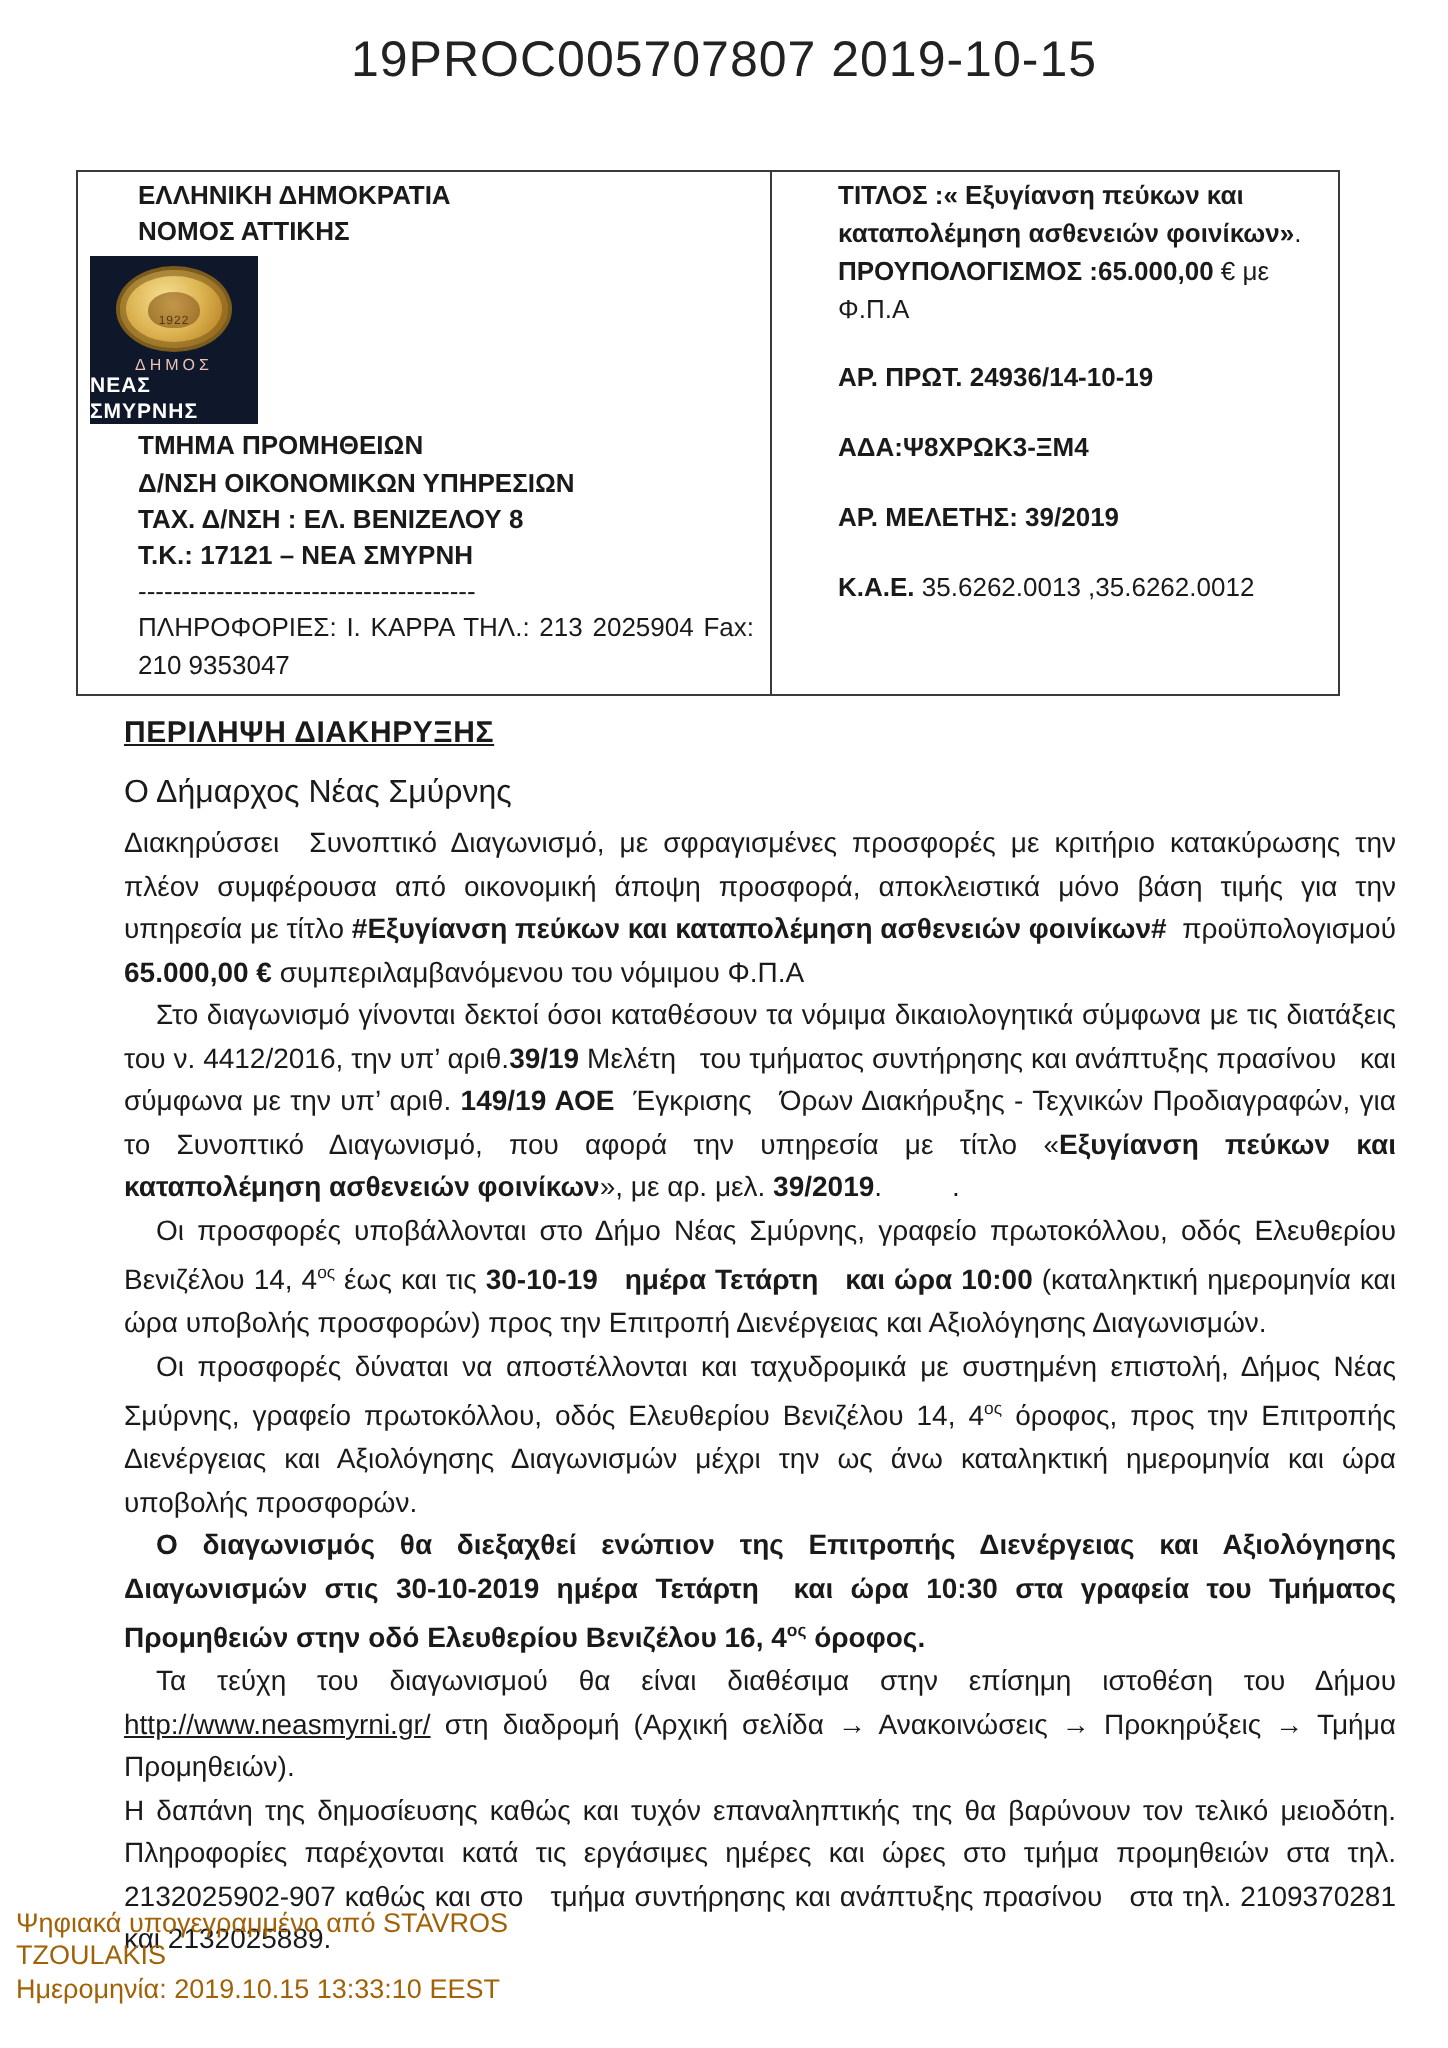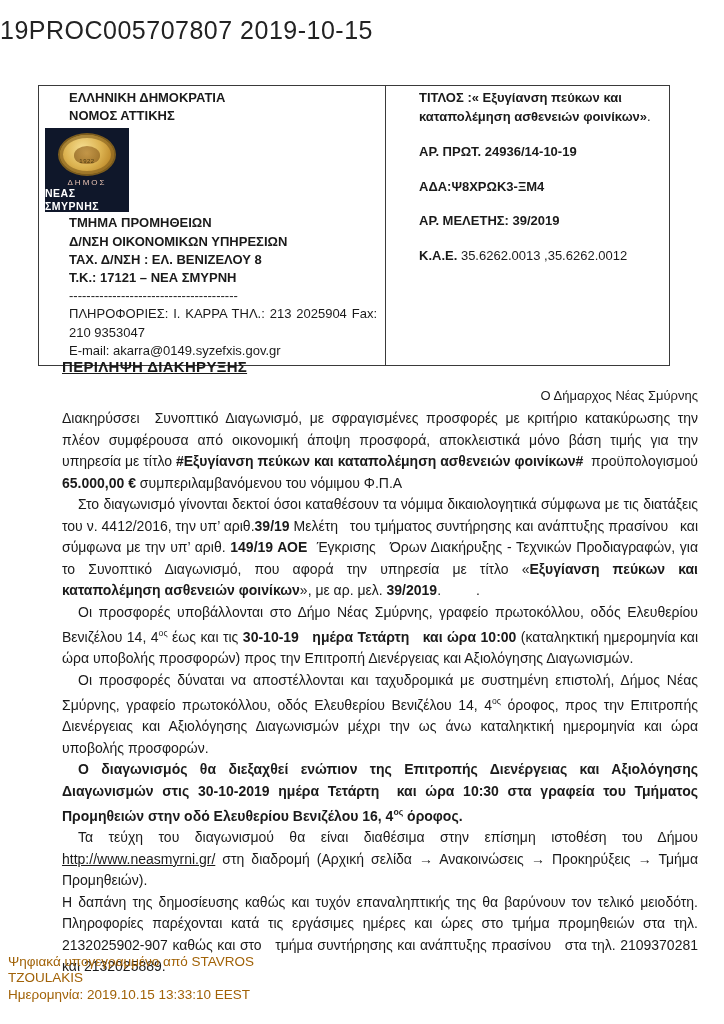--- a/index.html
+++ b/index.html
@@ -5,21 +5,21 @@
   html,body{margin:0;padding:0;}
   body{
     width:724px;height:1024px;background:#ffffff;position:relative;
     font-family:"Liberation Sans", sans-serif;color:#1a1a1a;overflow:hidden;
   }
   .b{font-weight:bold;}
   .u{text-decoration:underline;}
   .sup{vertical-align:super;font-size:62%;}
   
   .page-header{
-    position:absolute;top:16px;left:0;width:100%;
+    position:absolute;top:16px;left:0;width:100%;text-align:center;
     font-size:25px;color:#222;letter-spacing:.5px;
   }
   
   .letterhead{
     position:absolute;left:38px;top:85px;width:632px;
     border:1.5px solid #3a3a3a;display:flex;box-sizing:border-box;background:#fff;
   }
   .cell-left{
     width:347px;box-sizing:border-box;border-right:1.5px solid #3a3a3a;
     padding:3px 8px 5px 6px;font-size:13px;line-height:1.4;
@@ -52,21 +52,21 @@
     font-size:6px;color:#4f3a10;letter-spacing:.5px;
   }
   .logo-dimos{font-size:8px;color:#eac4b4;letter-spacing:2px;margin-top:3px;line-height:1;}
   .logo-name{font-size:10.5px;font-weight:bold;color:#ffffff;letter-spacing:.5px;line-height:1.2;}
   
   .doc-body{position:absolute;left:62px;top:358px;width:636px;}
   .doc-heading{
     text-align:left;font-size:15px;font-weight:bold;text-decoration:underline;
     letter-spacing:.3px;margin:0 0 13px 0;
   }
-  .doc-subheading{text-align:right;font-size:13px;margin:0 0 5px 0;}
+  .doc-subheading{text-align:left;font-size:16px;margin:0 0 5px 0;}
   .doc-body p.para{
     margin:0;text-align:justify;font-size:14px;line-height:21.5px;
   }
   .indent{text-indent:16px;}
   .gap-above{margin-top:24px;}
   
   .signature{
     position:absolute;left:8px;top:954px;font-size:13.5px;line-height:1.22;color:#a16207;
   }
   .signature div{margin:0;}
@@ -87,24 +87,24 @@
       </div>
       <div class="logo-dimos">ΔΗΜΟΣ</div>
       <div class="logo-name">ΝΕΑΣ ΣΜΥΡΝΗΣ</div>
     </div>
     <div class="cell-line b">ΤΜΗΜΑ ΠΡΟΜΗΘΕΙΩΝ</div>
     <div class="cell-line b">Δ/ΝΣΗ ΟΙΚΟΝΟΜΙΚΩΝ ΥΠΗΡΕΣΙΩΝ</div>
     <div class="cell-line b">ΤΑΧ. Δ/ΝΣΗ : ΕΛ. ΒΕΝΙΖΕΛΟΥ 8</div>
     <div class="cell-line b">Τ.Κ.: 17121 – ΝΕΑ ΣΜΥΡΝΗ</div>
     <div class="cell-line dashes">---------------------------------------</div>
     <div class="cell-line just">ΠΛΗΡΟΦΟΡΙΕΣ: Ι. ΚΑΡΡΑ ΤΗΛ.: 213 2025904 Fax: 210 9353047</div>
-    <div class="cell-line">E-mail: akarra@0149.syzefxis.gov.gr</div>
   </div>
   <div class="cell-right">
     <div class="cell-line"><span class="b">ΤΙΤΛΟΣ :« Εξυγίανση πεύκων και καταπολέμηση ασθενειών φοινίκων»</span><span>.</span></div>
+    <div class="cell-line"><span class="b">ΠΡΟΥΠΟΛΟΓΙΣΜΟΣ :65.000,00</span><span> € με Φ.Π.Α</span></div>
     <div class="cell-line rgap"><span class="b">ΑΡ. ΠΡΩΤ. 24936/14-10-19</span></div>
     <div class="cell-line rgap"><span class="b">ΑΔΑ:Ψ8ΧΡΩΚ3-ΞΜ4</span></div>
     <div class="cell-line rgap"><span class="b">ΑΡ. ΜΕΛΕΤΗΣ: 39/2019</span></div>
     <div class="cell-line rgap"><span class="b">Κ.Α.Ε. </span><span>35.6262.0013 ,35.6262.0012</span></div>
   </div>
 </div>
 
 <div class="doc-body">
   <div class="doc-heading">ΠΕΡΙΛΗΨΗ ΔΙΑΚΗΡΥΞΗΣ</div>
   <div class="doc-subheading">Ο Δήμαρχος Νέας Σμύρνης</div>

